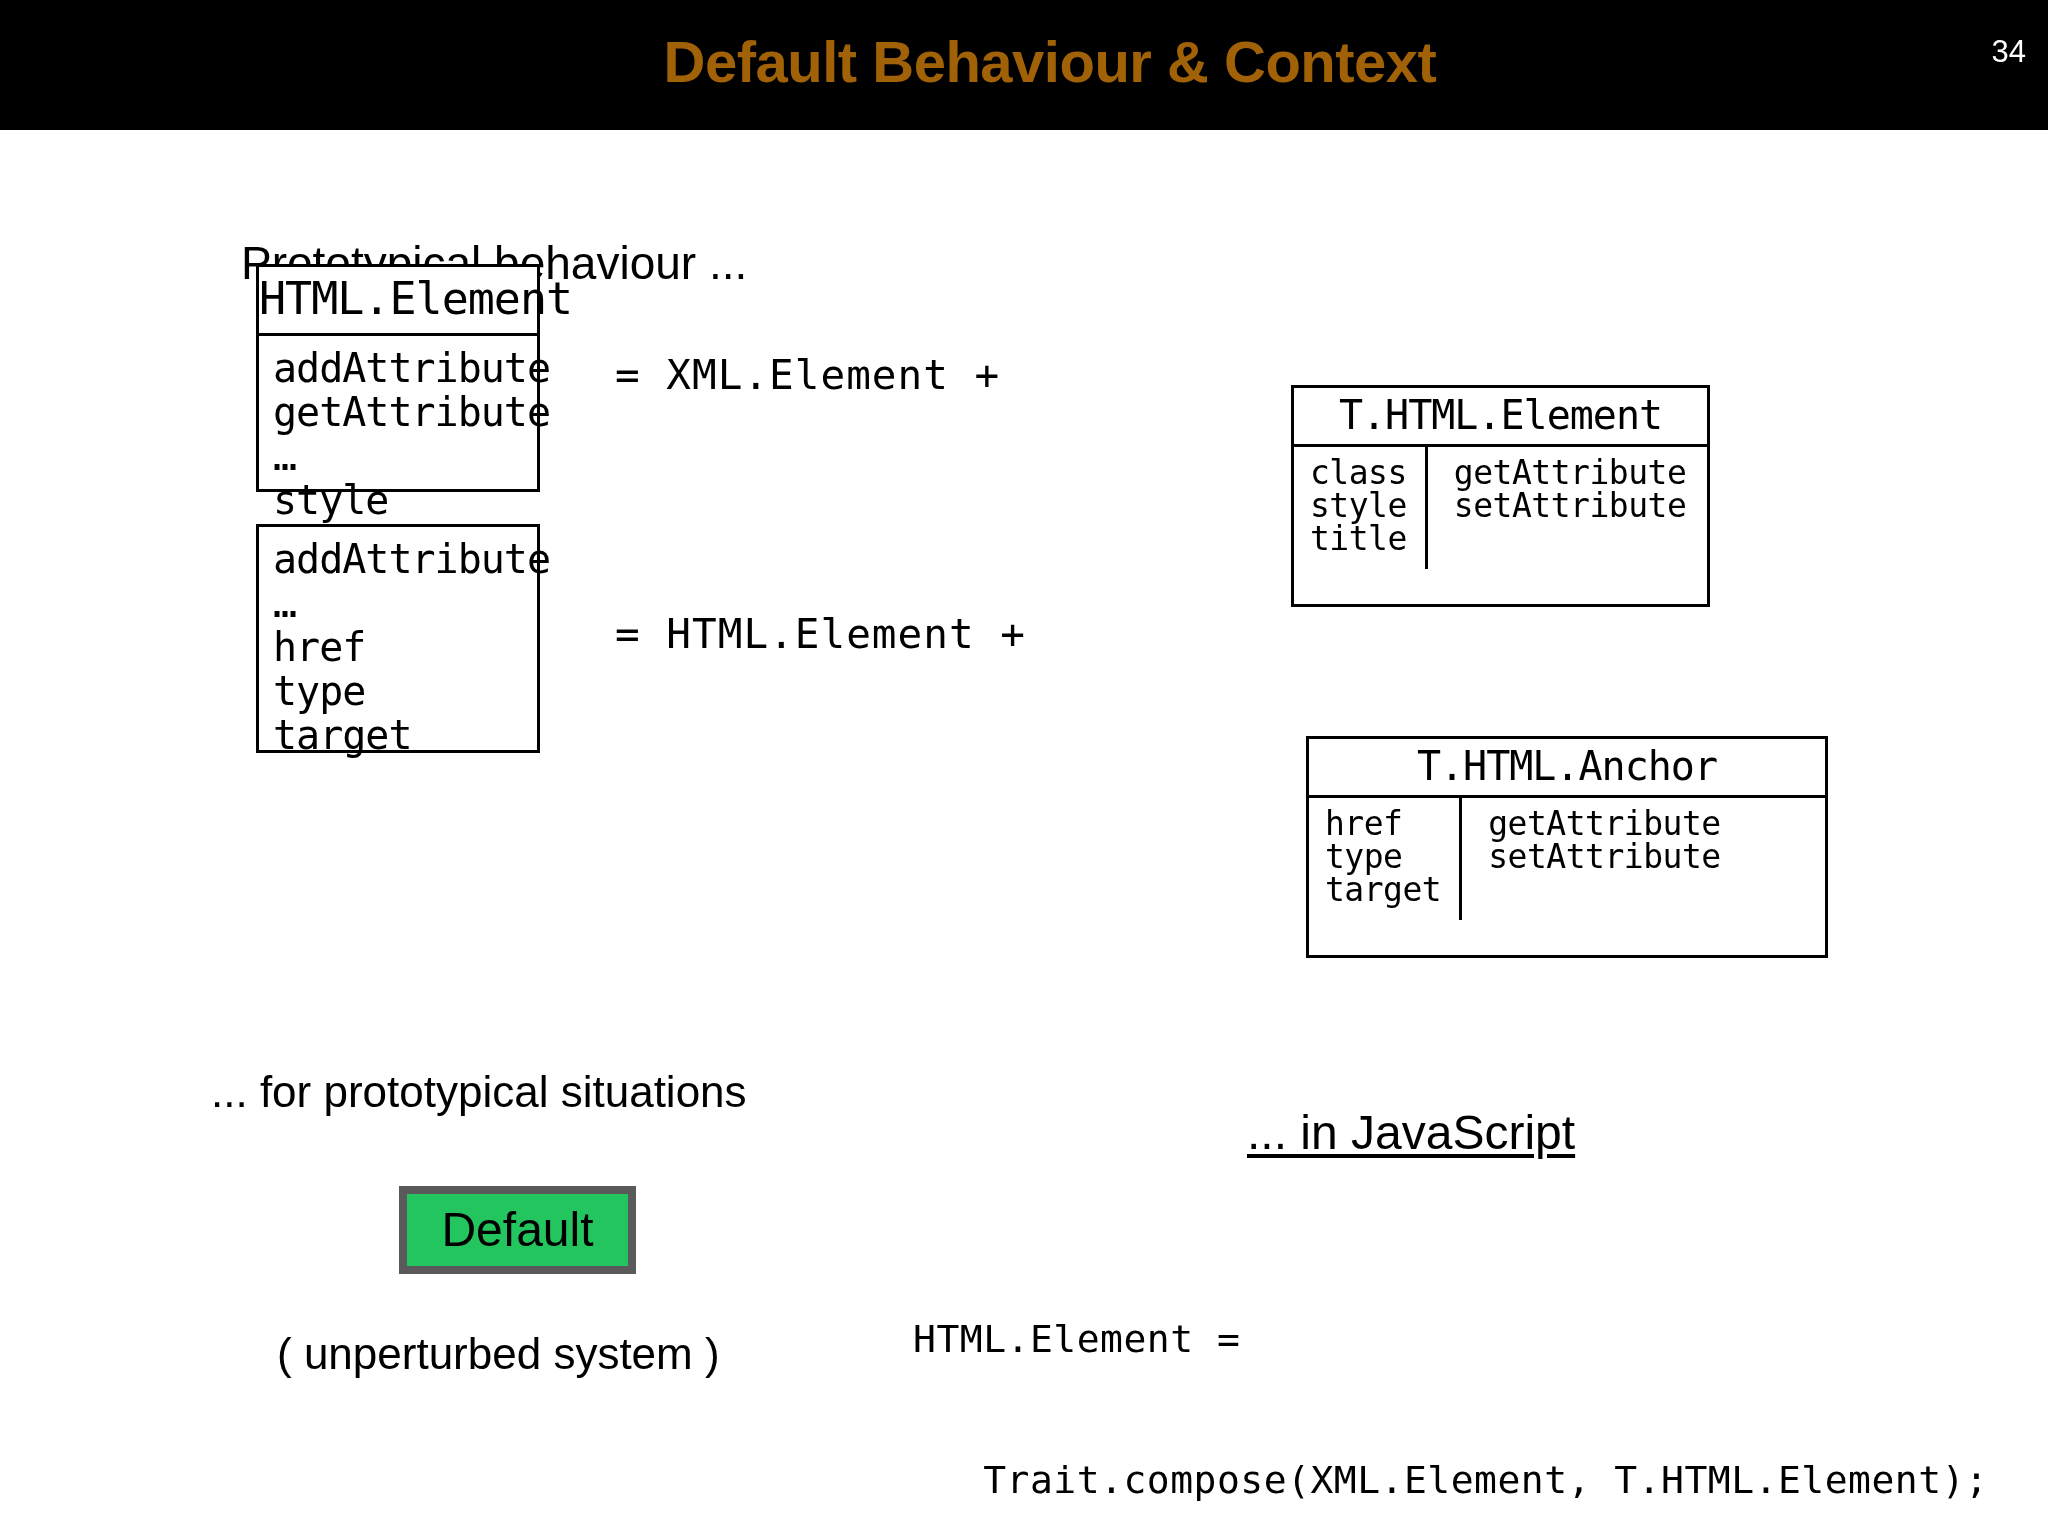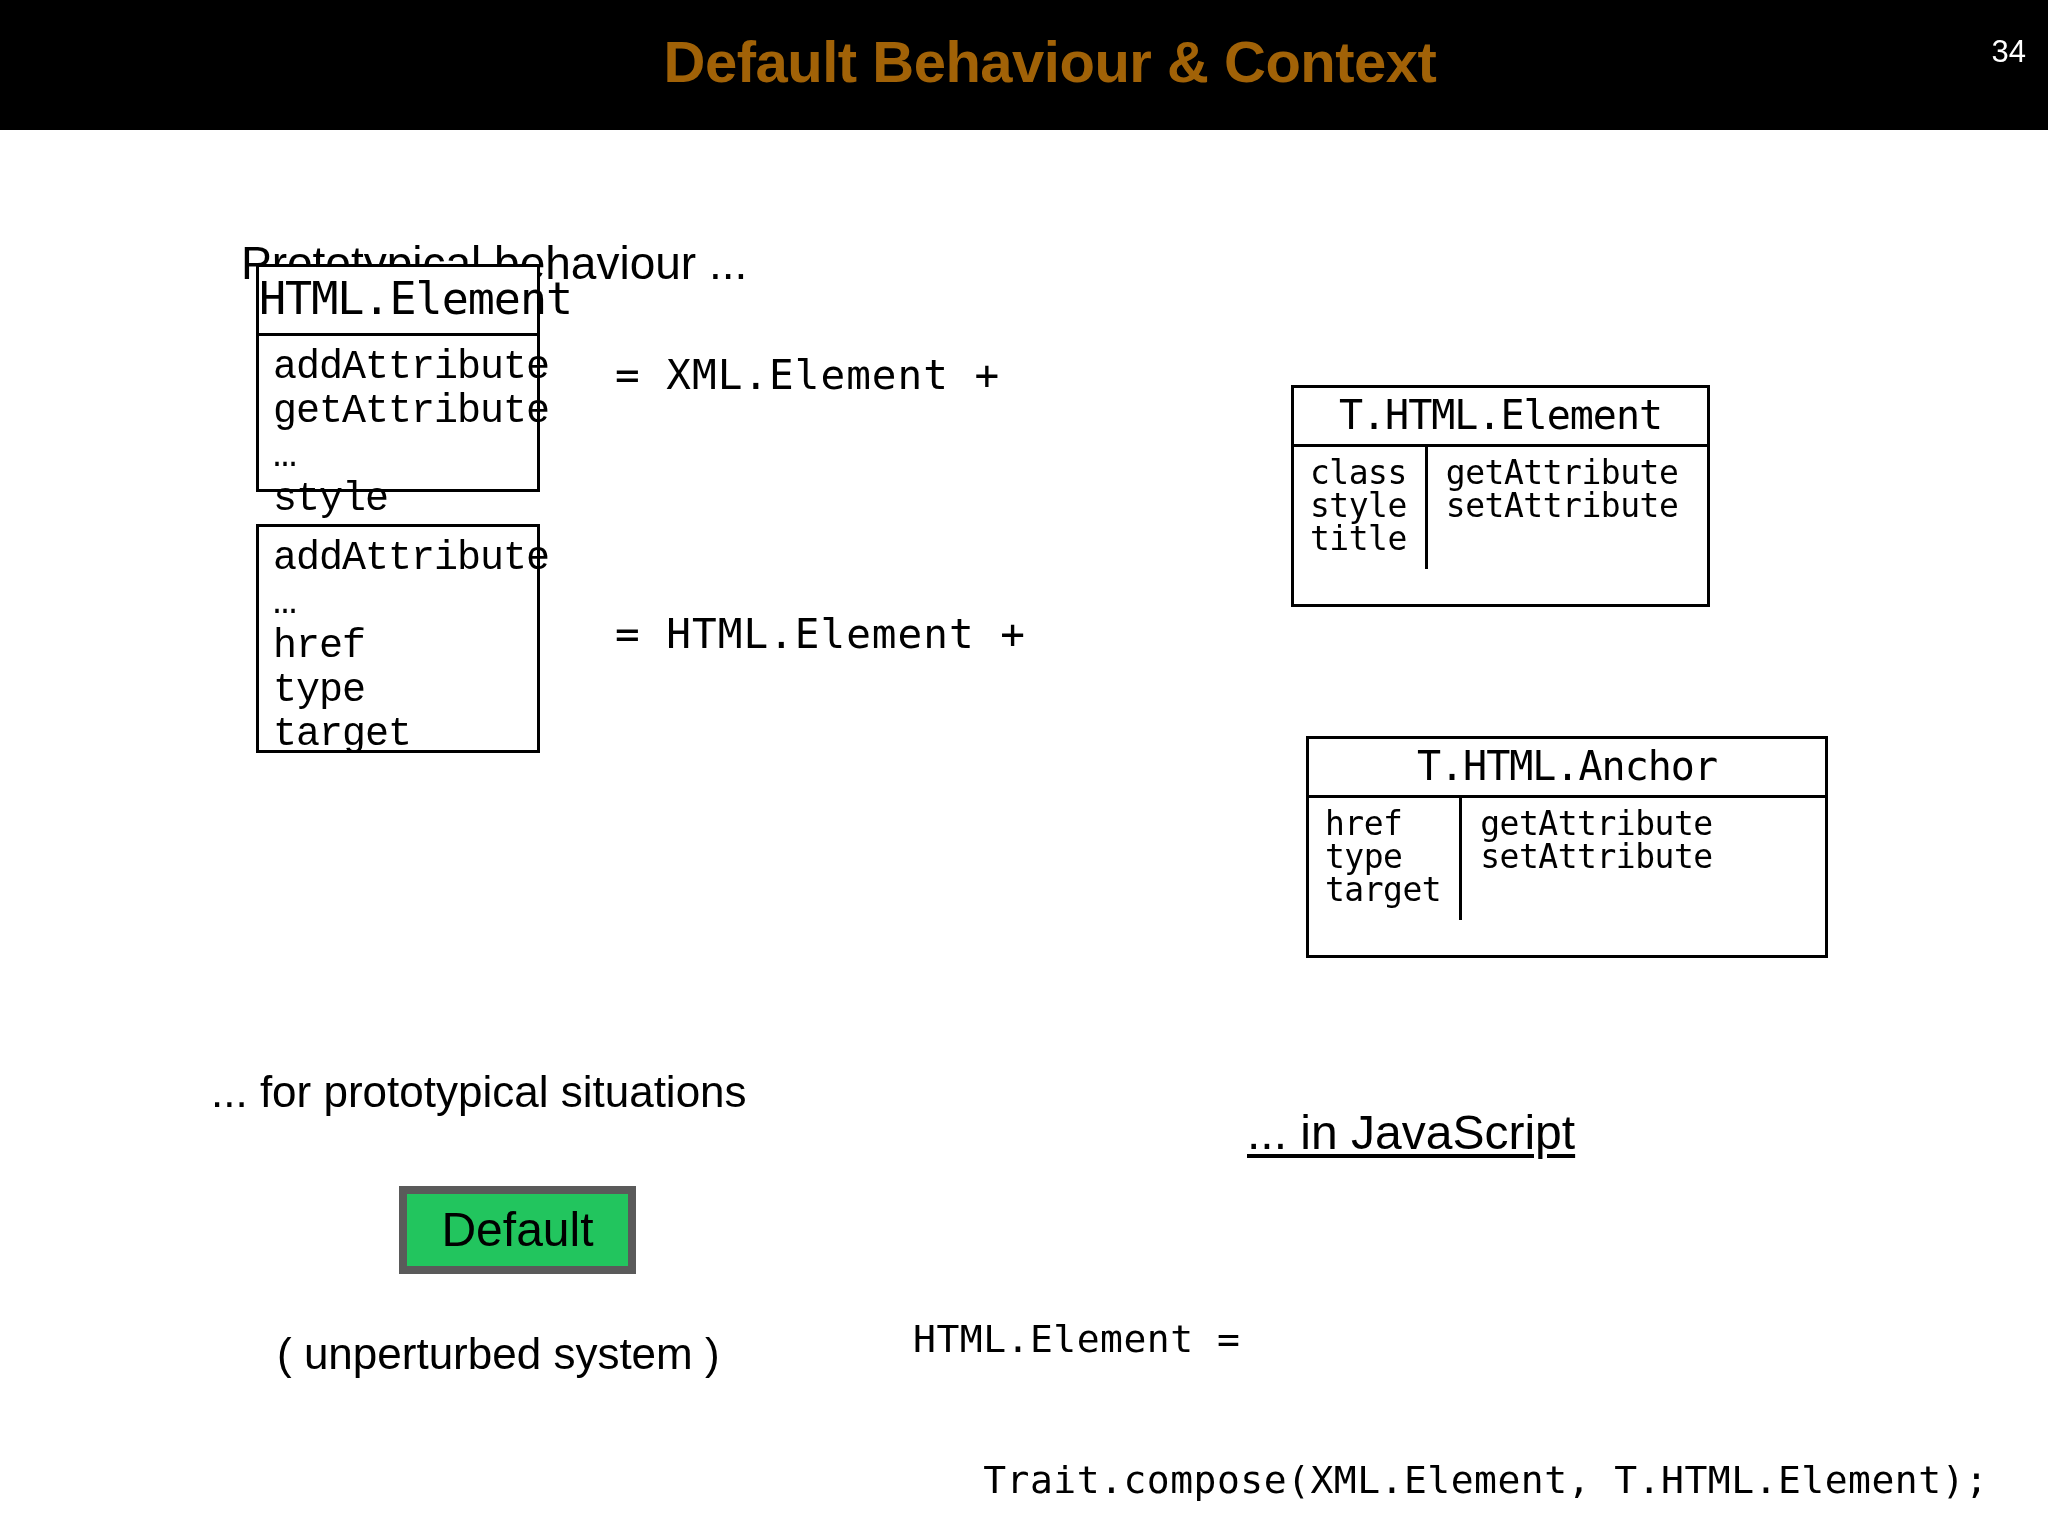--- a/index.html
+++ b/index.html
@@ -86,21 +86,20 @@
   .class-box .cb-body {
     padding: 10px 0 12px 14px;
     font-family: "DejaVu Sans Mono", "Liberation Mono", monospace;
     font-size: 40px;
     line-height: 44px;
     letter-spacing: -1px;
   }
   .class-box .cb-body .member {
     white-space: nowrap;
     height: 44px;
-    font-family: Liberation Mono, monospace;
   }
 
   #box-html-element {
     left: 256px;
     top: 264px;
     width: 284px;
     height: 228px;
   }
   #box-html-anchor {
     left: 256px;
@@ -134,20 +133,21 @@
     font-family: "DejaVu Sans Mono", "Liberation Mono", monospace;
     font-size: 40px;
     line-height: 50px;
     padding: 2px 0 4px 0;
     letter-spacing: -1px;
     white-space: nowrap;
   }
   .trait-table .tt-cols {
     display: flex;
     align-items: stretch;
+    gap: 8px;
   }
   .trait-table .tt-col {
     font-family: "DejaVu Sans Mono", "Liberation Mono", monospace;
     font-size: 33px;
     line-height: 33px;
     letter-spacing: -0.5px;
     padding: 9px 0 14px 0;
     box-sizing: border-box;
   }
   .trait-table .tt-col-left {

